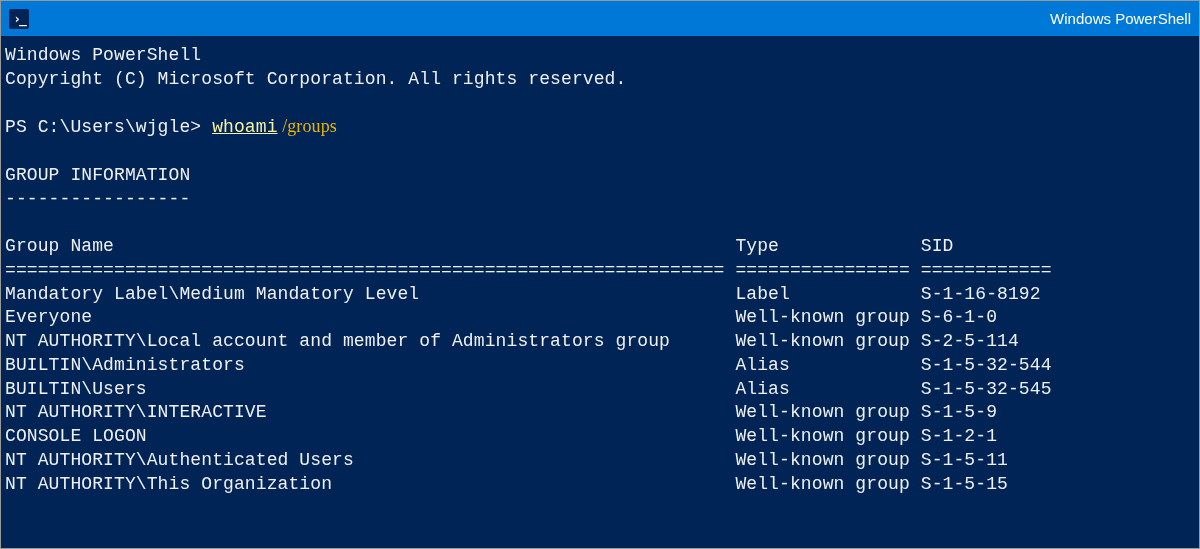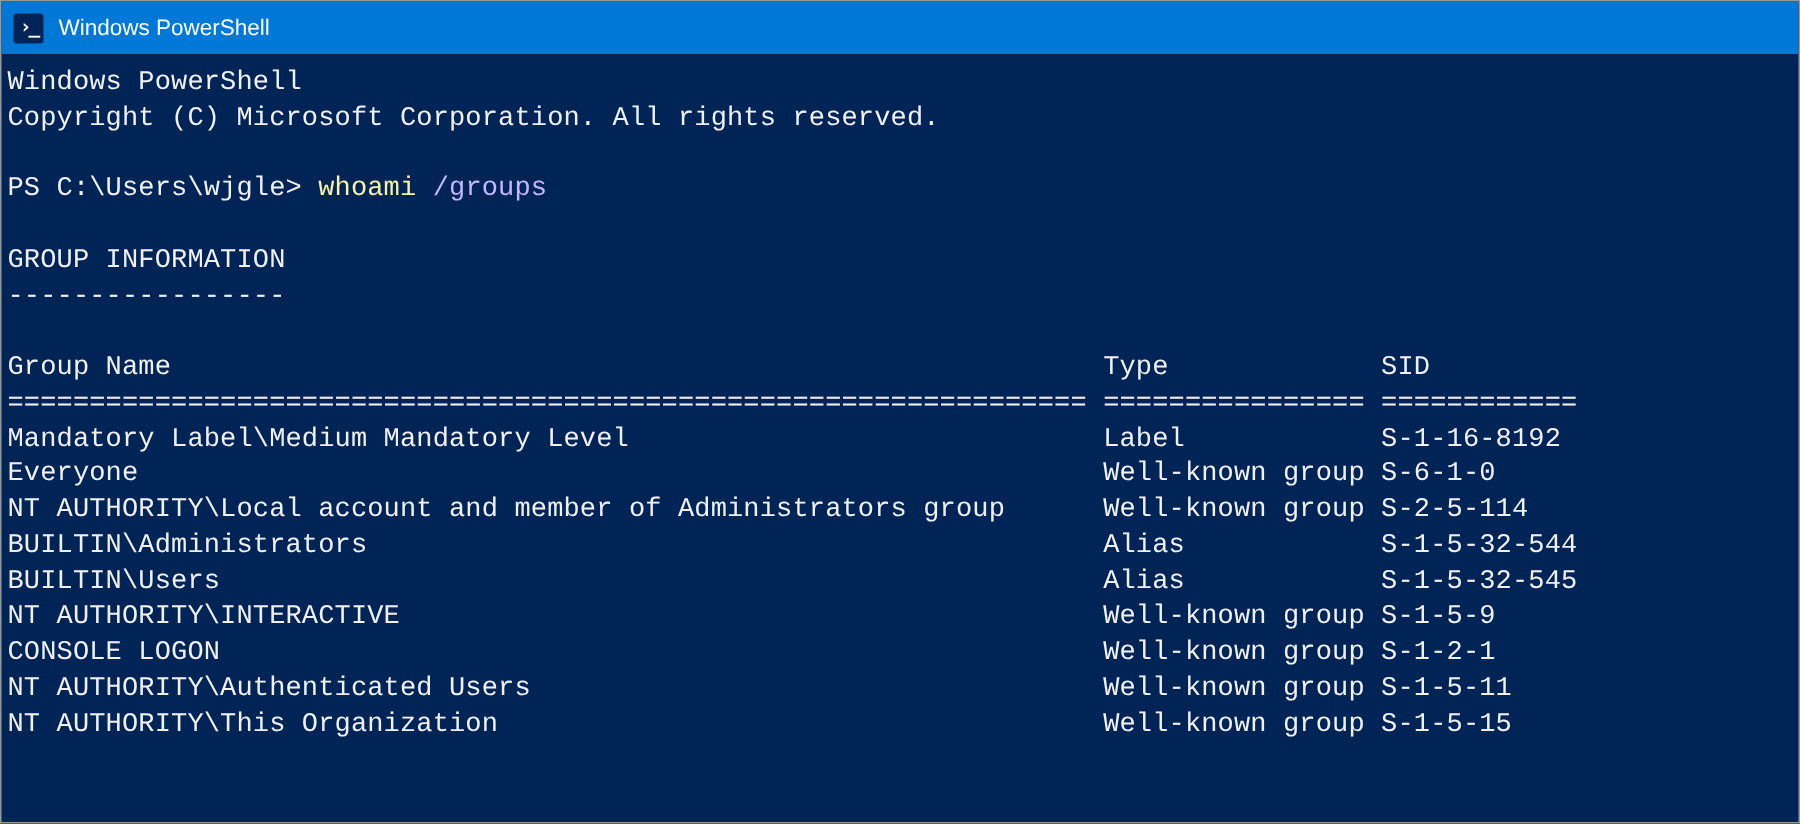--- a/index.html
+++ b/index.html
@@ -1,15 +1,15 @@
 <!DOCTYPE html>
 <html><head>
 <meta charset="utf-8">
 <style>
-  * { margin: 0; padding: 0; box-sizing: border-box; }
+  * { margin: 0; padding: 0; box-sizing: border-box; justify-content: space-between; }
   body {
     background: #012456;
     font-family: Consolas, 'Courier New', monospace;
     font-size: 18px;
     color: #f0f0f0;
     width: 1200px;
     height: 549px;
     overflow: hidden;
     border: 1px solid #999;
   }
@@ -44,22 +44,22 @@
     color: #ffffff;
     font-family: 'Segoe UI', Tahoma, sans-serif;
     font-size: 15px;
   }
   .terminal {
     padding: 8px 4px 4px 4px;
     white-space: pre;
     line-height: 1.32;
     letter-spacing: 0.1px;
   }
-  .yellow { color: #f9f1a5; }
-  .white { color: #c4b5fd; }
+  .yellow { color: #f9f1a5; text-decoration: underline; }
+  .white { color: #eab308; font-family: Liberation Serif, serif; }
 </style>
 </head>
 <body>
 
 <div class="titlebar">
   <div class="titlebar-icon"></div>
   <div class="titlebar-text">Windows PowerShell</div>
 </div>
 
 <div class="terminal" id="terminal"><span>Windows PowerShell</span>

